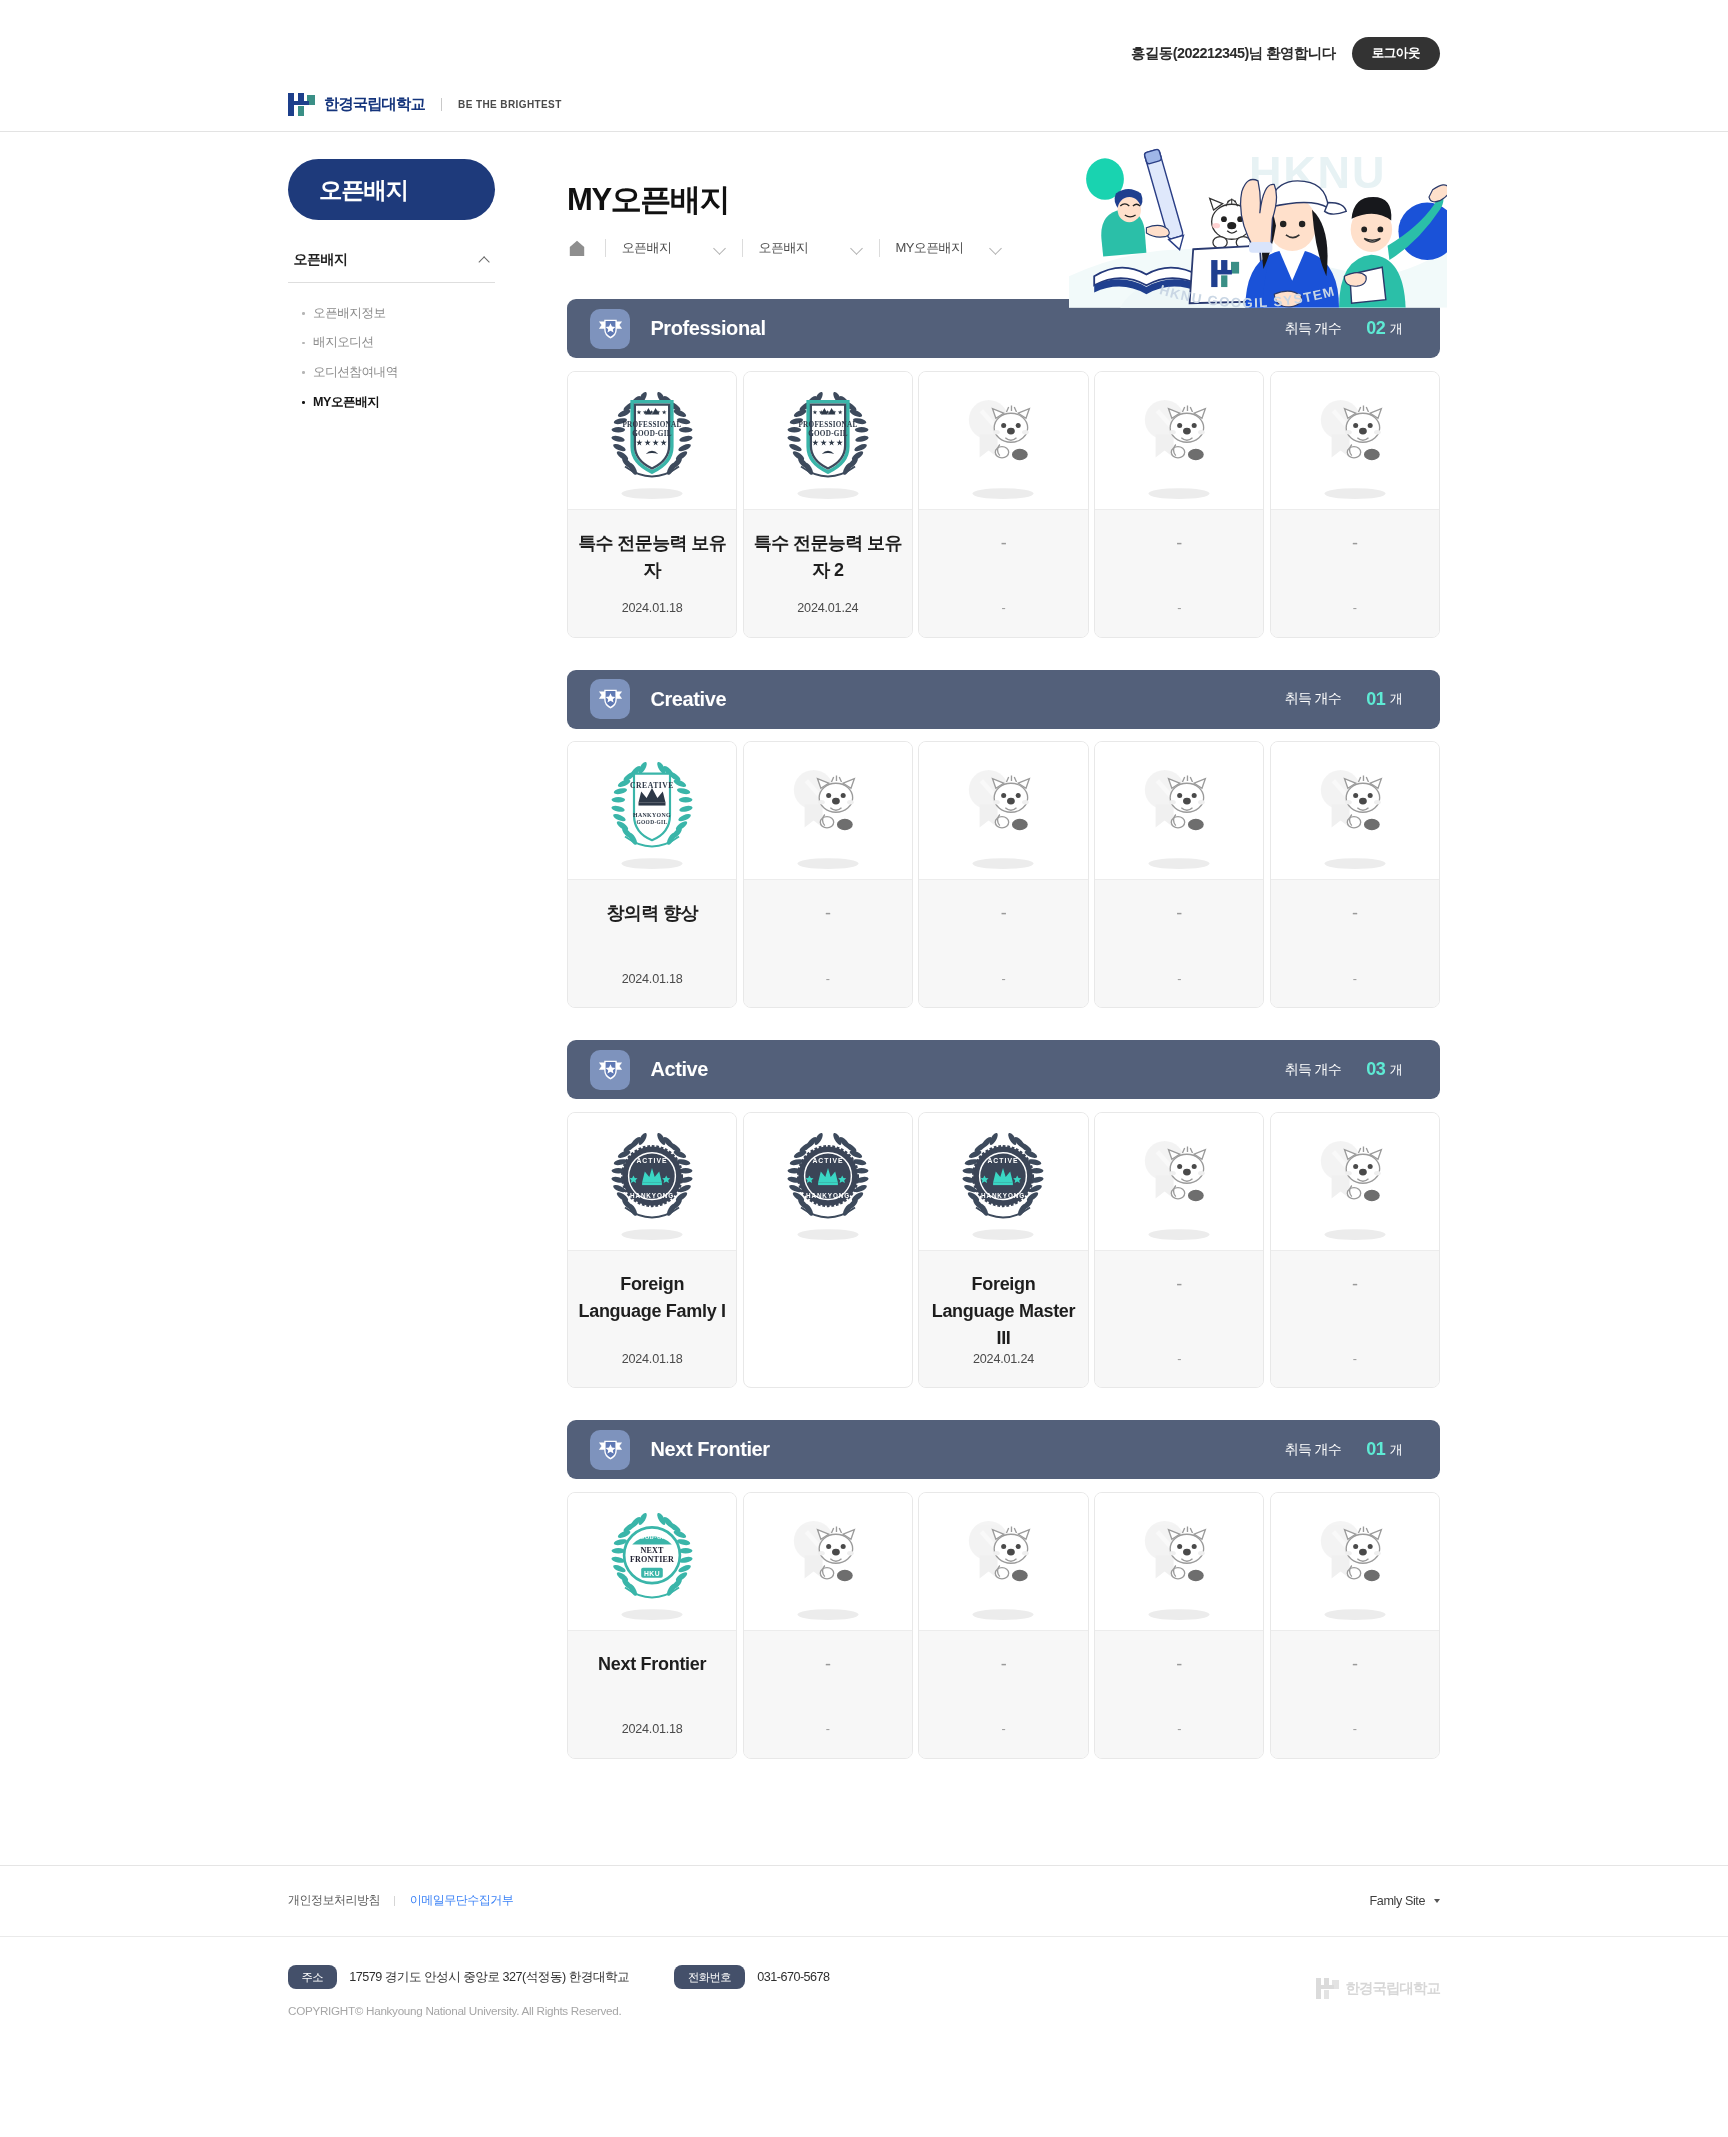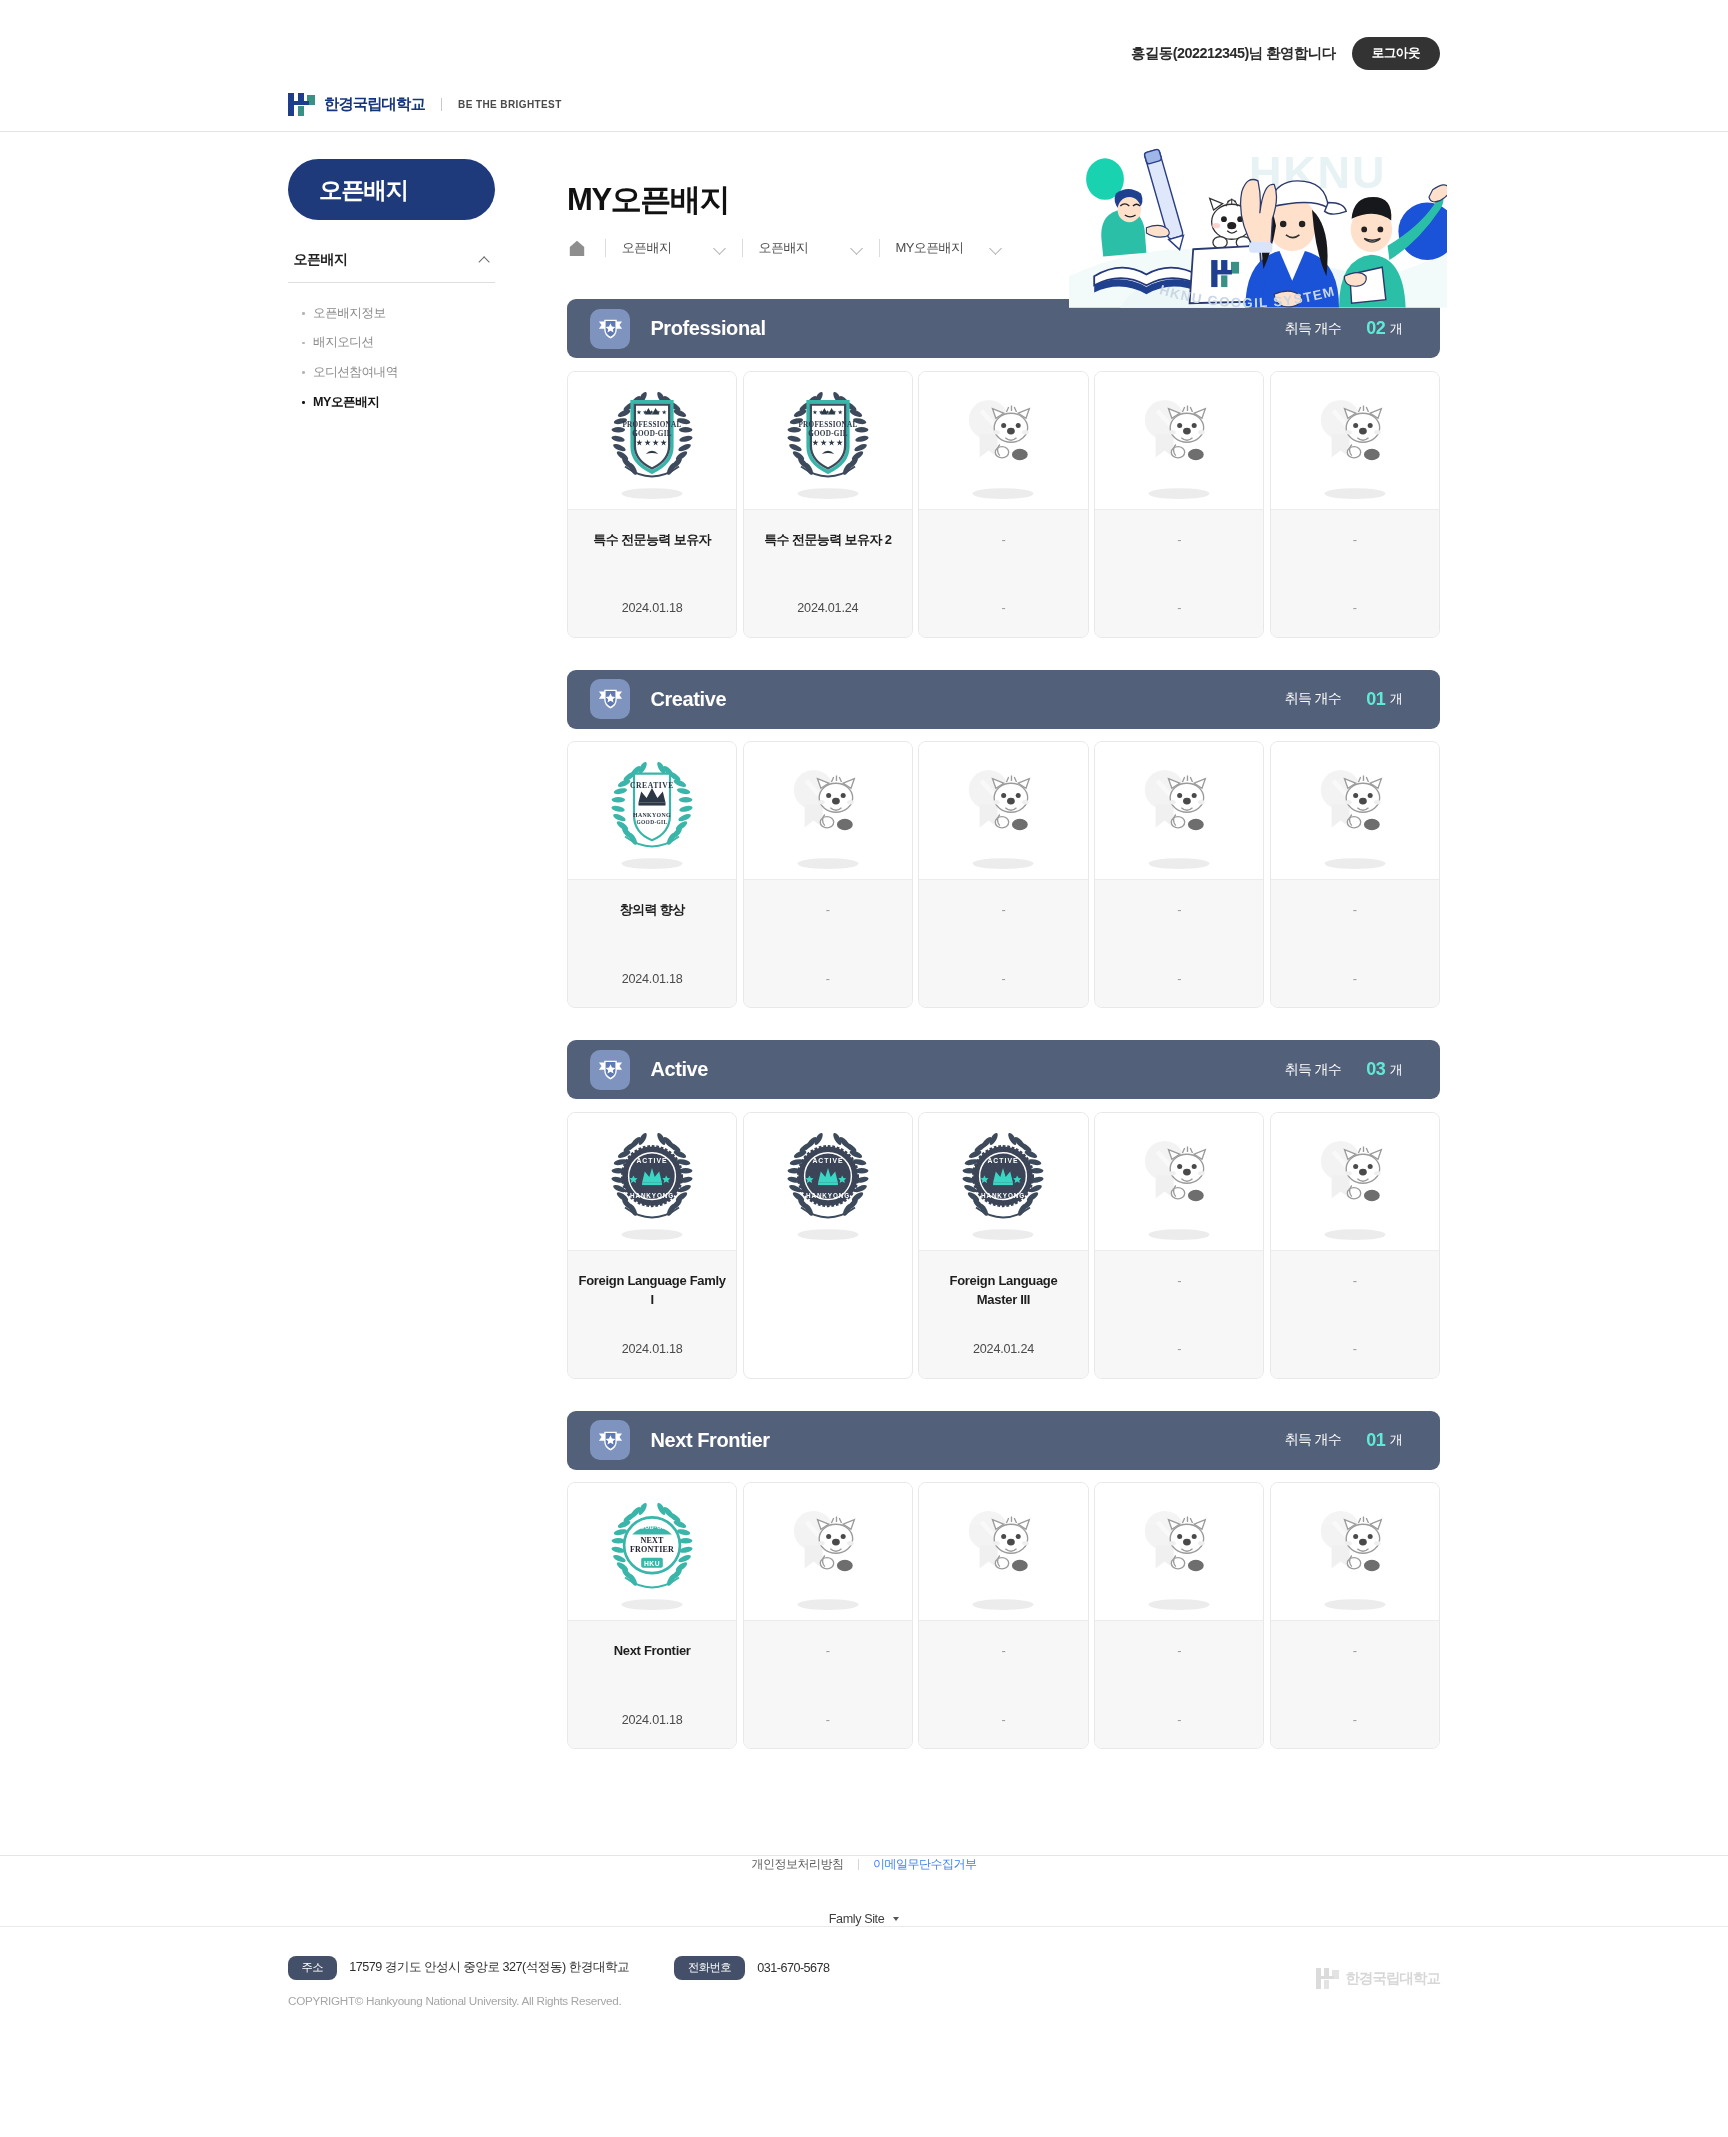--- a/index.html
+++ b/index.html
@@ -200,39 +200,39 @@
   .badge-meta {
     background: #f7f7f7;
     border-top: 0.9px solid #ececec;
     flex: 1 1 auto;
     padding: 20px 9px 18px;
     text-align: center;
     display: flex; flex-direction: column; justify-content: space-between;
     min-height: 128px;
   }
   .badge-name {
-    font-size: 13px; font-weight: 700; color: #1e1e1e;
+    font-size: 18px; font-weight: 700; color: #1e1e1e;
     letter-spacing: -0.6px; line-height: 1.5;
   }
   .badge-name.en { letter-spacing: -0.3px; }
   .badge-date {
     font-size: 12.6px; color: #4a4a4a; letter-spacing: -0.2px; padding-bottom: 3.6px;
   }
   .badge-card.locked .badge-name,
   .badge-card.locked .badge-date { color: #9a9a9a; font-weight: 400; }
 
   
   .footer {
     margin-top: 106px;
     border-top: 0.9px solid #e5e5e5;
   }
   .footer-top {
     padding: 0 288px;
     height: 70px;
-    display: flex; align-items: center; justify-content: space-between; flex-direction: column;
+    display: flex; align-items: center; justify-content: space-between;
   }
   .footer-links { display: flex; align-items: center; }
   .footer-link { font-size: 12px; color: #3b82f6; letter-spacing: -0.5px; cursor: pointer; text-decoration:none;}
   .footer-link.strong { color: #5c5c5c; }
   .fl-sep { width:0.9px; height: 10.8px; background: #d5d5d5; margin: 0 14.4px; }
   .family-site {
     display: flex; align-items: center; gap: 9px; cursor: pointer;
   }
   .family-site-label { font-size: 12.6px; color: #3f3f3f; letter-spacing: -0.4px; }
   .caret-sm { width:0;height:0;border-left:3.6px solid transparent;border-right:3.6px solid transparent;border-top:4.5px solid #555; }

